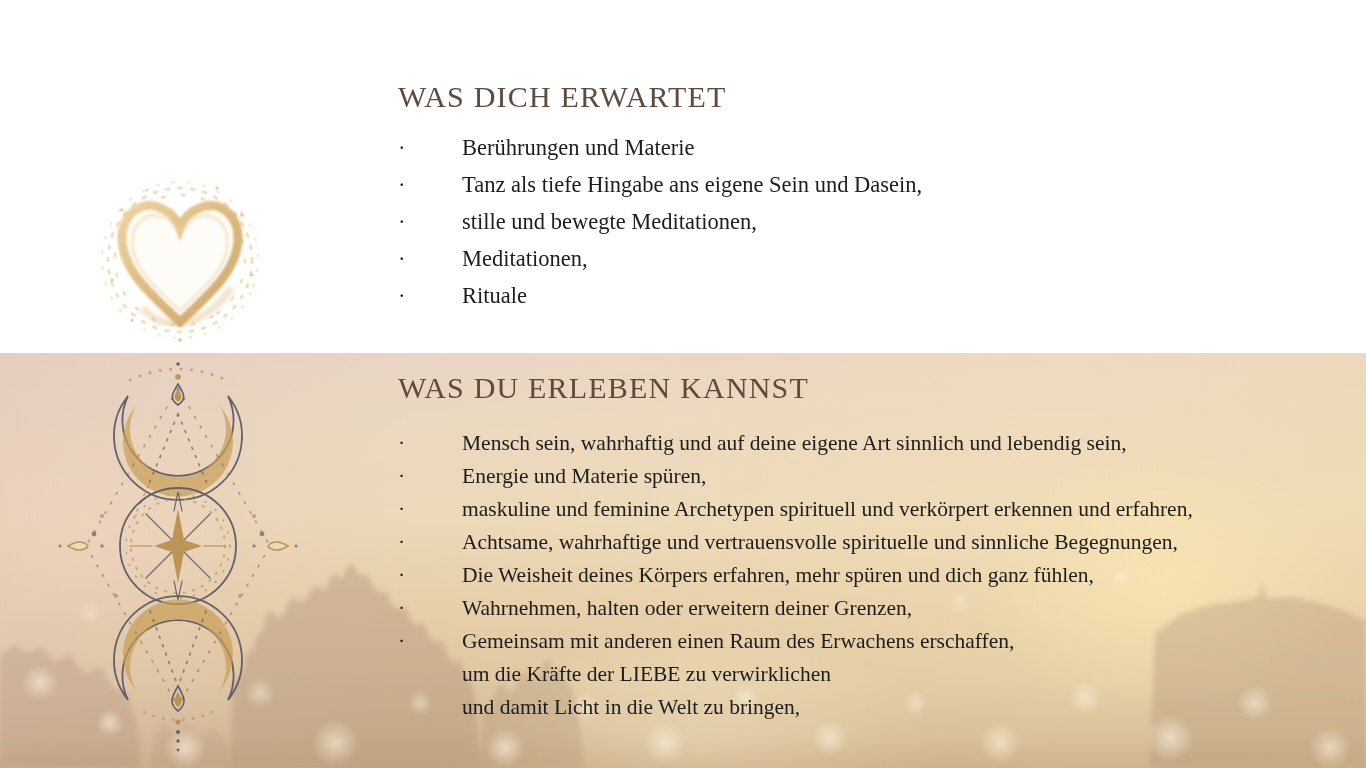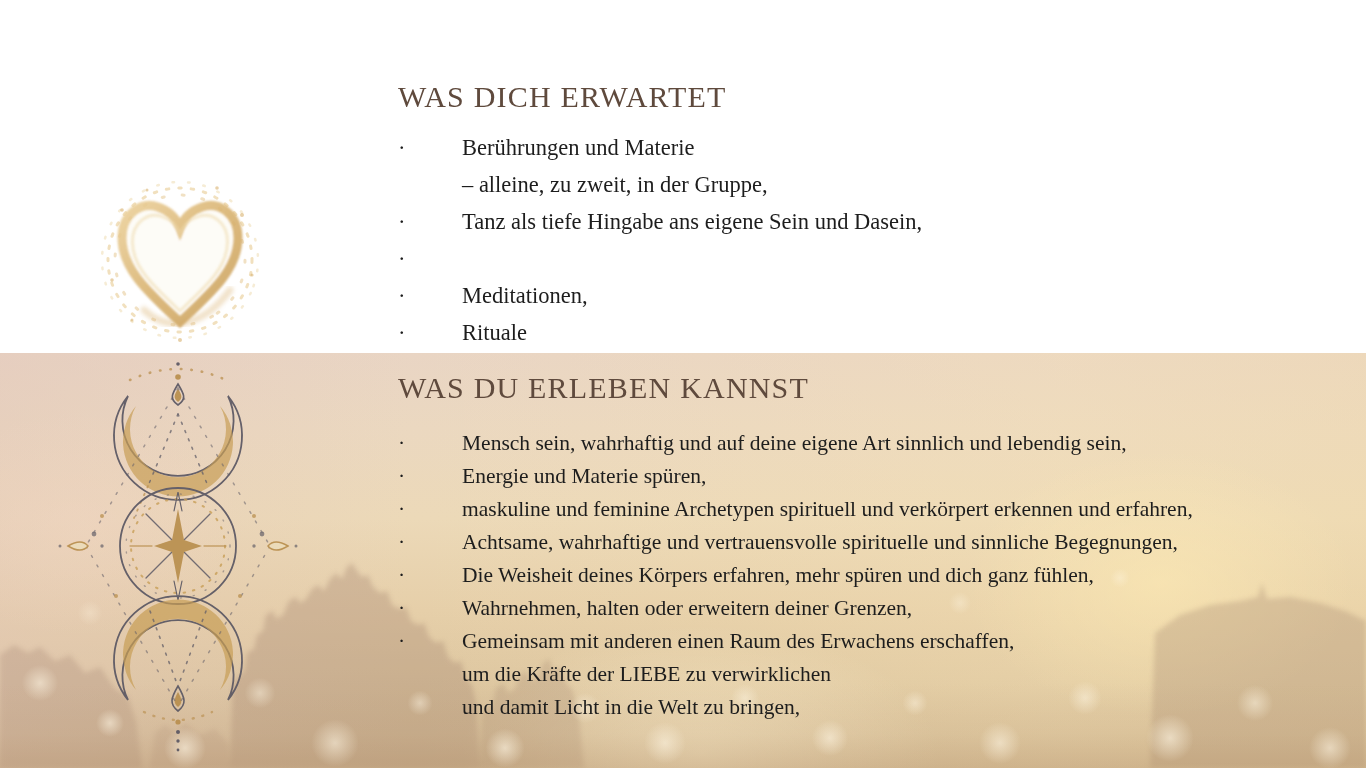--- a/index.html
+++ b/index.html
@@ -178,32 +178,29 @@
 
   <div class="sect sect-1">
     <h2>WAS DICH ERWARTET</h2>
     <ul>
 
         <li>
           <span class="bullet">·</span>
           <span class="txt">Berührungen und Materie</span>
         </li>
 
-        <li>
-          <span class="bullet"></span>
-          <span class="txt">– alleine, zu zweit, in der Gruppe,</span>
-        </li>
 
         <li>
           <span class="bullet">·</span>
           <span class="txt">Tanz als tiefe Hingabe ans eigene Sein und Dasein,</span>
         </li>
 
         <li>
           <span class="bullet">·</span>
+          <span class="txt">stille und bewegte Meditationen,</span>
         </li>
 
         <li>
           <span class="bullet">·</span>
           <span class="txt">Meditationen,</span>
         </li>
 
         <li>
           <span class="bullet">·</span>
           <span class="txt">Rituale</span>

